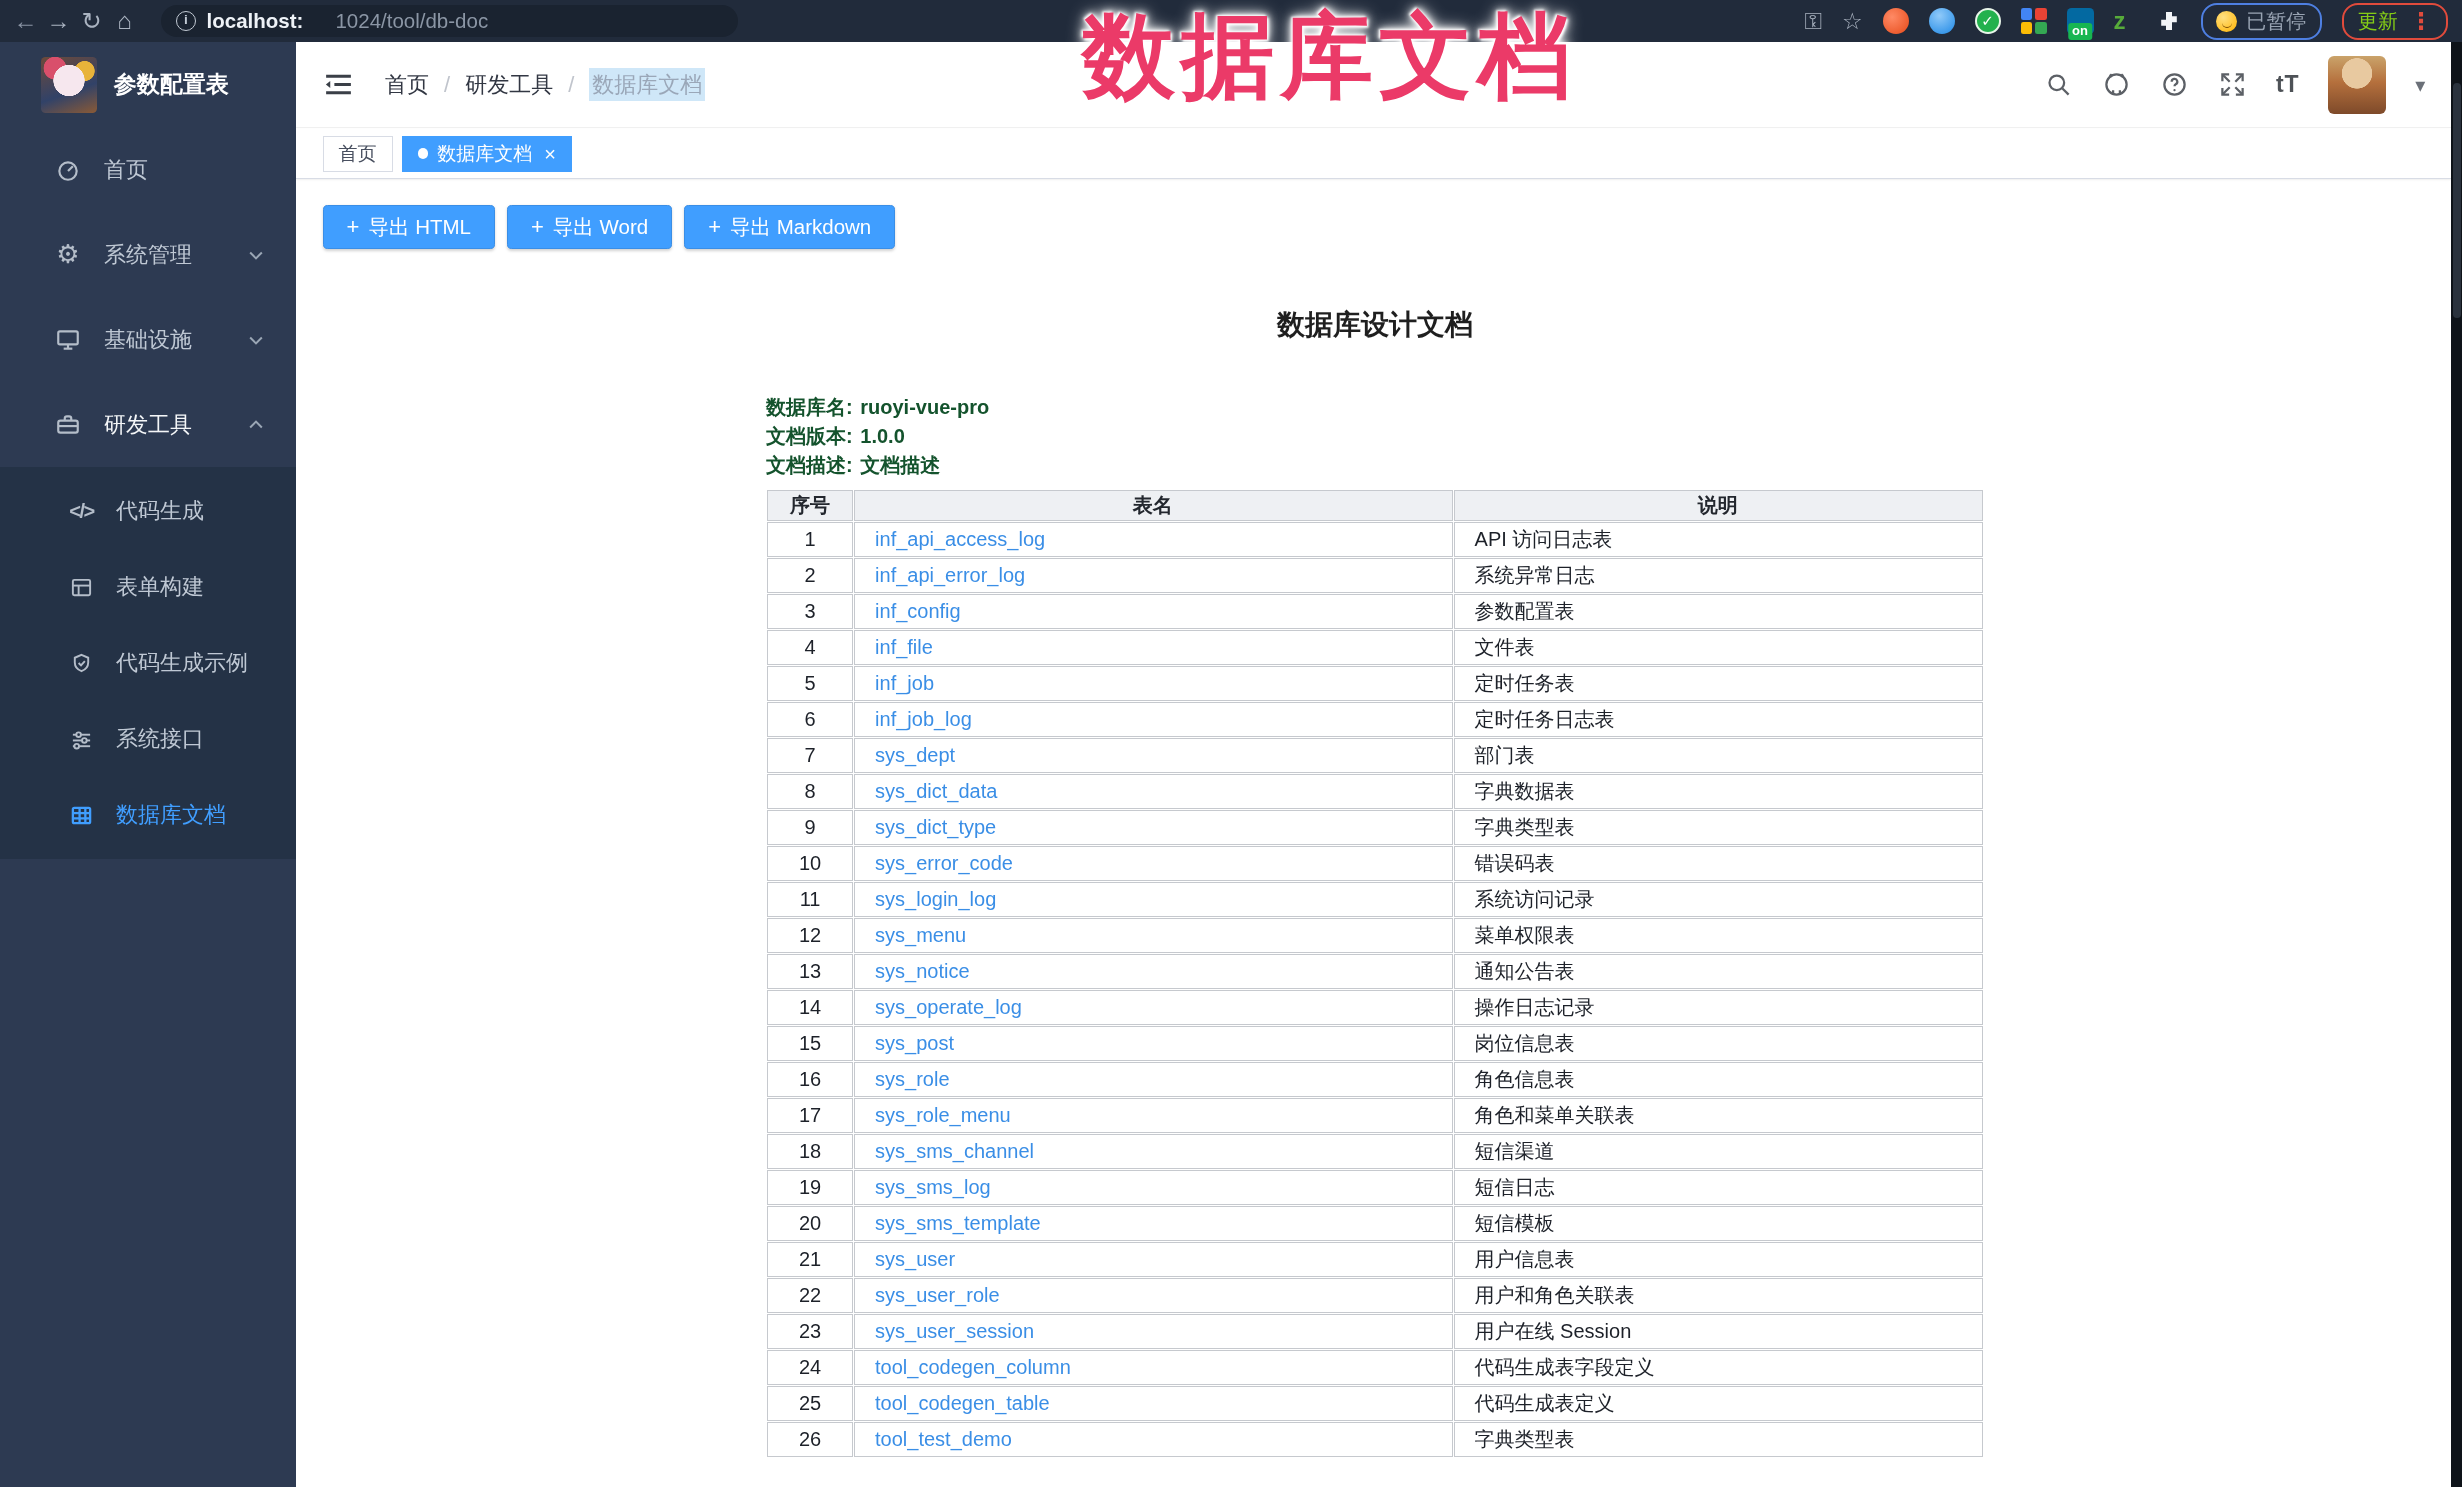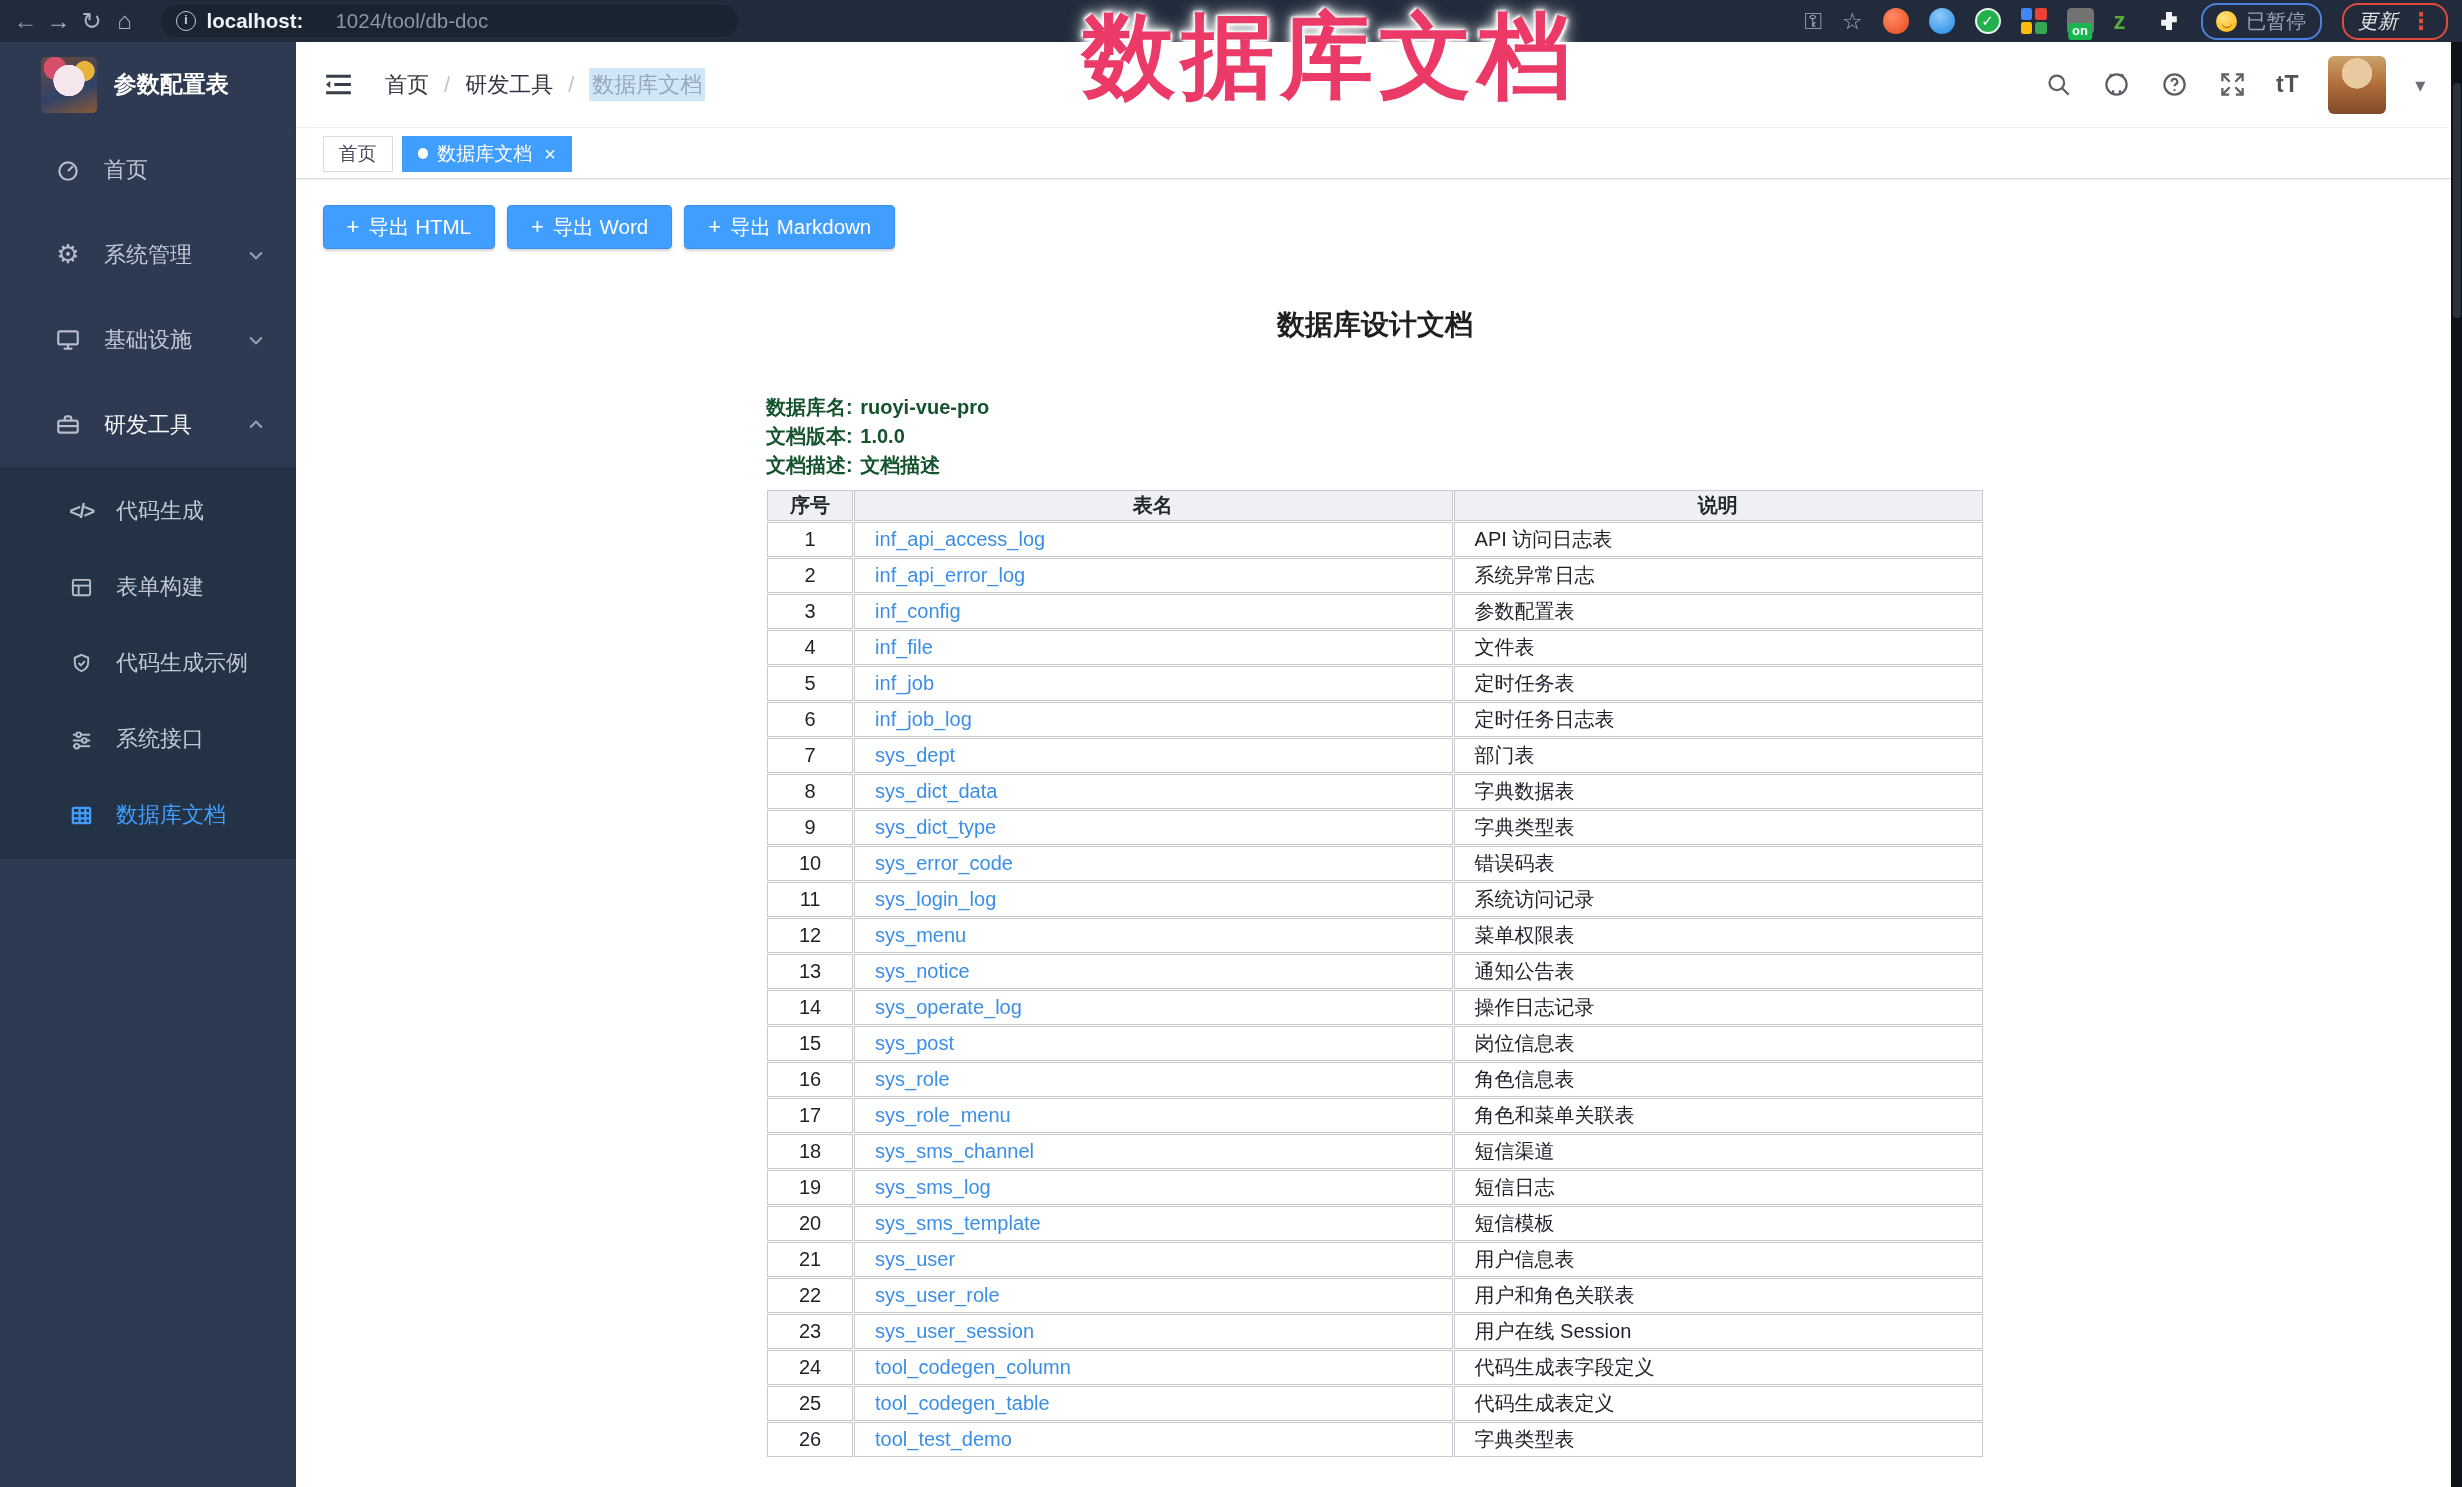--- a/index.html
+++ b/index.html
@@ -14,31 +14,31 @@
   .info-badge{width:20px;height:20px;border-radius:50%;border:1.5px solid #c2cad4;color:#c2cad4;font-size:13.7px;line-height:16.7px;text-align:center;font-weight:bold;margin-right:10.6px;}
   .url-host{color:#eef2f7;font-size:20.5px;font-weight:600;}
   .url-path{color:#8b96a5;font-size:20.5px;margin-left:32px;}
   .ext-cluster{margin-left:auto;display:flex;align-items:center;gap:20px;margin-right:13.7px;}
   .disc{width:26px;height:26px;border-radius:50%;flex:0 0 auto;}
   .disc.orange{background:radial-gradient(circle at 35% 35%,#ff8a65,#e64a19);}
   .disc.bluepin{background:radial-gradient(circle at 40% 30%,#90caf9,#1e88e5);}
   .disc.greencheck{background:#23b14d;border:2.3px solid #e8f5e9;color:#fff;font-size:15px;line-height:21px;text-align:center;font-weight:bold;}
   .grid-ext{width:26px;height:26px;display:grid;grid-template-columns:1fr 1fr;grid-template-rows:1fr 1fr;gap:2.3px;}
   .grid-ext i{border-radius:2.3px;}
-  .onbox{position:relative;width:27px;height:26px;background:#737373;border-radius:4.6px;}
+  .onbox{position:relative;width:27px;height:26px;background:#0369a1;border-radius:4.6px;}
   .onbox .on-badge{position:absolute;left:50%;transform:translateX(-50%);bottom:-6px;background:#17b651;color:#fff;font-size:13px;line-height:16.7px;padding:0 3.8px;border-radius:3px;font-weight:bold;}
   .sprout{width:23px;height:26px;color:#57ab3a;font-size:24px;font-weight:bold;line-height:26px;}
   .puzzle{width:24px;height:24px;color:#f2f4f7;}
   .pill{height:37px;border-radius:16px;display:flex;align-items:center;padding:0 13.7px;gap:9px;flex:0 0 auto;}
   .pill.paused{border:2.3px solid #4e7fe1;}
   .emoji-face{width:21px;height:21px;border-radius:50%;background:radial-gradient(circle at 35% 30%,#ffe082,#ffb300);position:relative;}
   .emoji-face:after{content:"";position:absolute;left:5.3px;top:11.4px;width:10.6px;height:5.3px;border-bottom:1.5px solid #7a4a00;border-radius:0 0 7.6px 7.6px;}
   .pill-label{color:#98a3b2;font-size:20px;}
   .pill.update{border:2.3px solid #e14b3c;gap:12px;}
-  .pill.update .pill-label{color:#e5e5e5;font-style:italic;}
+  .pill.update .pill-label{color:#84cc16;}
   .kebab{color:#e14b3c;font-size:23px;font-weight:bold;}
   .key-icon,.star-icon{font-size:23px;color:#aab3c0;}
 
   
   .watermark{position:absolute;left:1082px;top:-6px;z-index:60;font-size:93px;font-weight:bold;letter-spacing:6px;
     text-shadow:0 0 6px #fff,0 0 10.6px #fff,1.5px 1.5px 2.3px #fff,-1.5px -1.5px 2.3px #fff,0 0 18px #fff;}
 
   
   .sidebar{position:absolute;left:0;top:42px;width:296px;bottom:0;background:#2d3a52;z-index:2;}
   .logo-row{height:85px;display:flex;align-items:center;padding-left:41px;}

